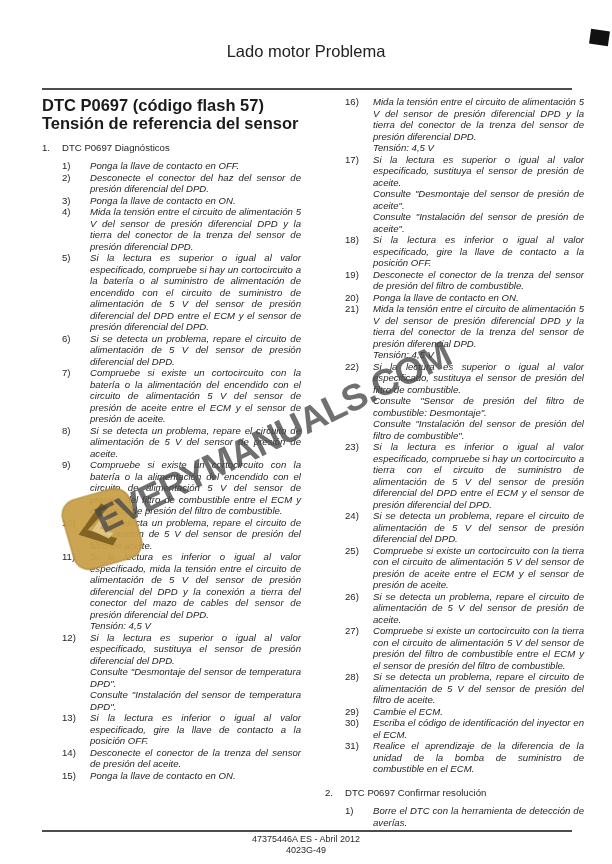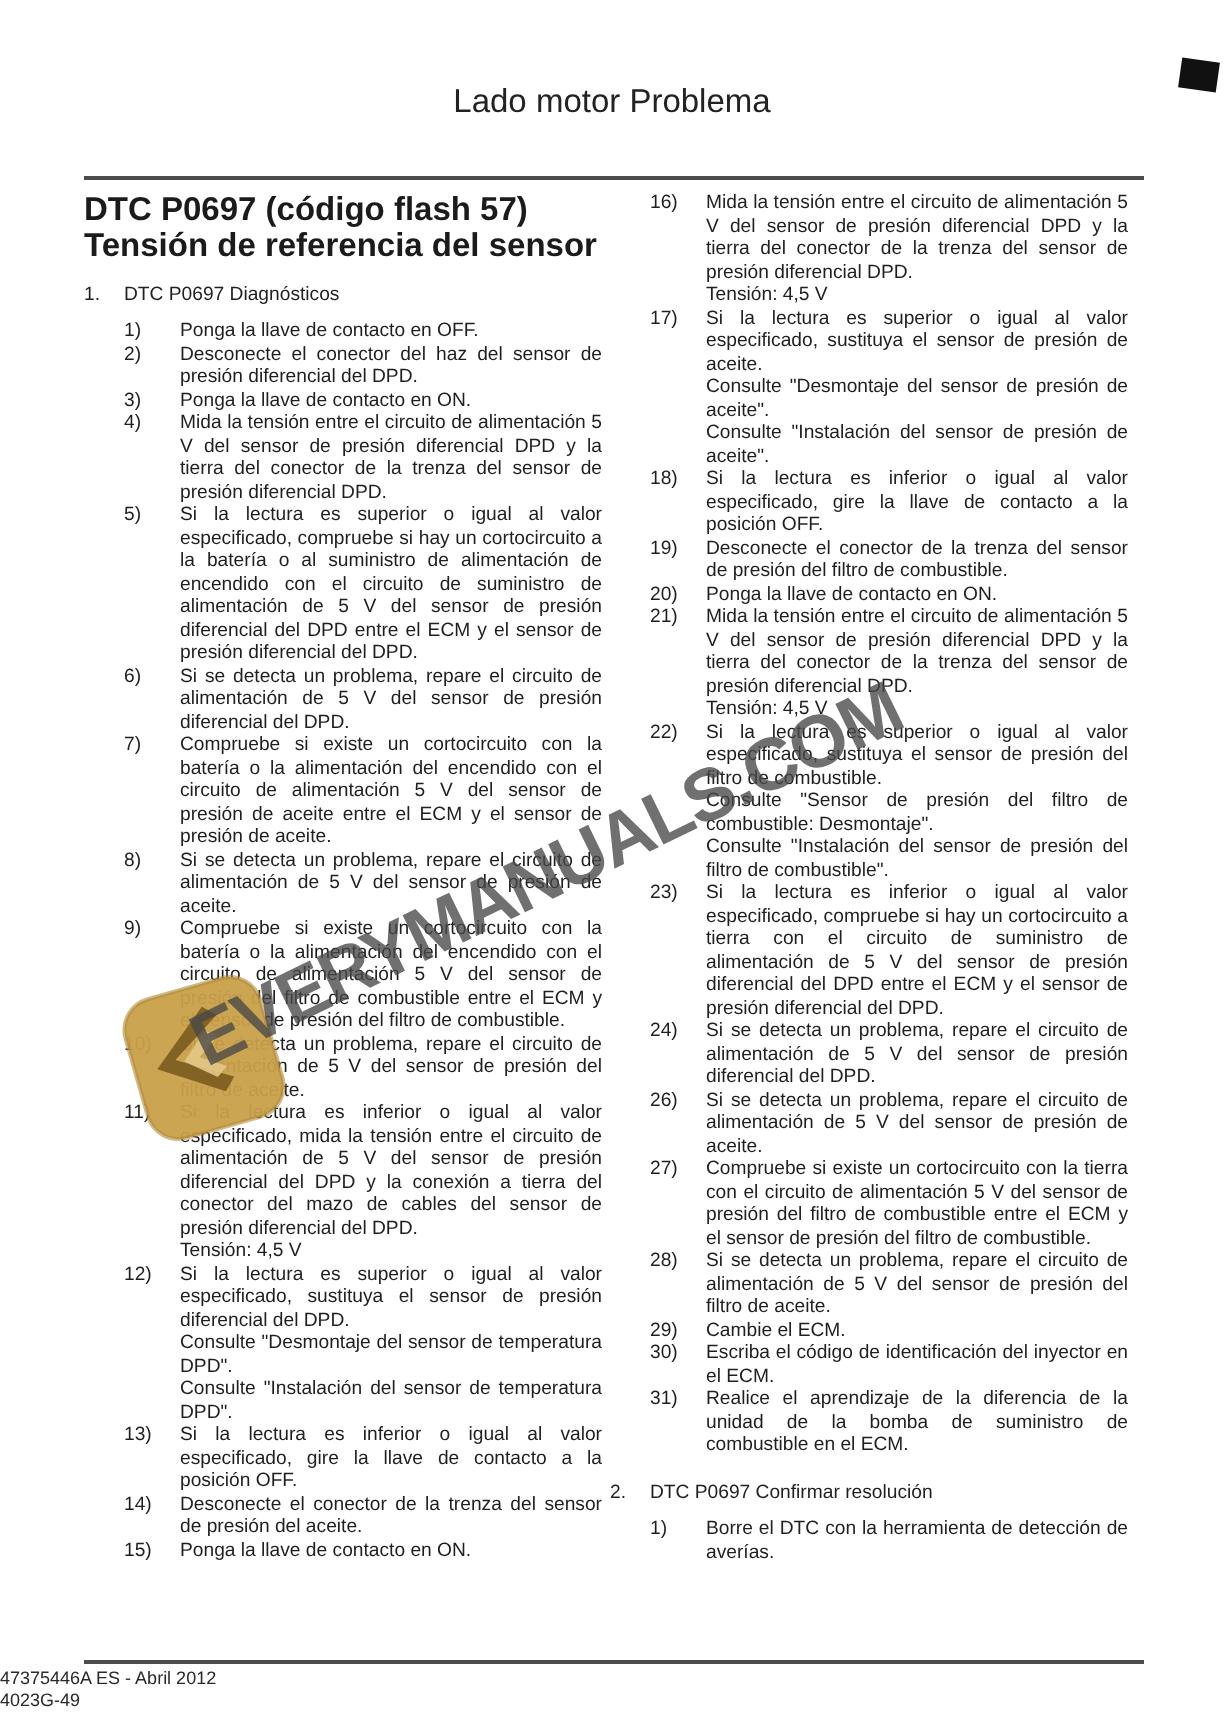--- a/index.html
+++ b/index.html
@@ -16,45 +16,45 @@
     position:absolute;top:18px;left:0;width:100%;
     text-align:center;
     font-size:16.5px;color:#222;
   }
   .top-rule{
     position:absolute;top:64px;left:42px;width:530px;
     border-top:2px solid #4c4c4c;
   }
   .columns{
     position:absolute;top:72px;left:42px;width:530px;
-    display:flex;gap:4px;
+    display:flex;gap:24px;
   }
   .col{width:259px;flex:0 0 259px;}
   .doc-title{
     font-size:16.5px;font-weight:bold;line-height:1.12;
     color:#1b1b1b;margin:0 0 9px 0;
   }
   .section-head{
     display:flex;font-size:9.6px;line-height:1.2;
     margin:4px 0 7px 0;color:#1f1f1f;
   }
   .section-head .sec-num{flex:0 0 20px;}
   .steps{margin-left:20px;}
   .step{display:flex;font-size:9.6px;line-height:1.2;color:#1f1f1f;}
   .step-num{flex:0 0 28px;}
   .step-body{flex:1;text-align:justify;}
-  .step-body p{margin:0;}
+  .step-body p{margin:0;font-style:italic;}
   .section2-gap{height:8px;}
   .footer-rule{
     position:absolute;top:806px;left:42px;width:530px;
     border-top:2px solid #4c4c4c;
   }
   .footer{
     position:absolute;top:810px;left:0;width:100%;
-    font-size:9px;line-height:1.18;color:#2a2a2a;
+    text-align:center;font-size:9px;line-height:1.18;color:#2a2a2a;
   }
   
   .wm-text{
     position:absolute;left:98px;top:478px;
     transform:rotate(-26deg);transform-origin:0 50%;
     font-size:37px;font-weight:bold;letter-spacing:-1px;
     color:rgba(72,72,72,0.78);
     white-space:nowrap;pointer-events:none;
   }
   .wm-logo{
@@ -238,20 +238,26 @@
           <div class="step">
             <span class="step-num">23)</span>
             <div class="step-body">
               <p>Si la lectura es inferior o igual al valor especificado, compruebe si hay un cortocircuito a tierra con el circuito de suministro de alimentación de 5 V del sensor de presión diferencial del DPD entre el ECM y el sensor de presión diferencial del DPD.</p>
             </div>
           </div>
           <div class="step">
             <span class="step-num">24)</span>
             <div class="step-body">
               <p>Si se detecta un problema, repare el circuito de alimentación de 5 V del sensor de presión diferencial del DPD.</p>
+            </div>
+          </div>
+          <div class="step">
+            <span class="step-num">25)</span>
+            <div class="step-body">
+              <p>Compruebe si existe un cortocircuito con la tierra con el circuito de alimentación 5 V del sensor de presión de aceite entre el ECM y el sensor de presión de aceite.</p>
             </div>
           </div>
           <div class="step">
             <span class="step-num">26)</span>
             <div class="step-body">
               <p>Si se detecta un problema, repare el circuito de alimentación de 5 V del sensor de presión de aceite.</p>
             </div>
           </div>
           <div class="step">
             <span class="step-num">27)</span>

